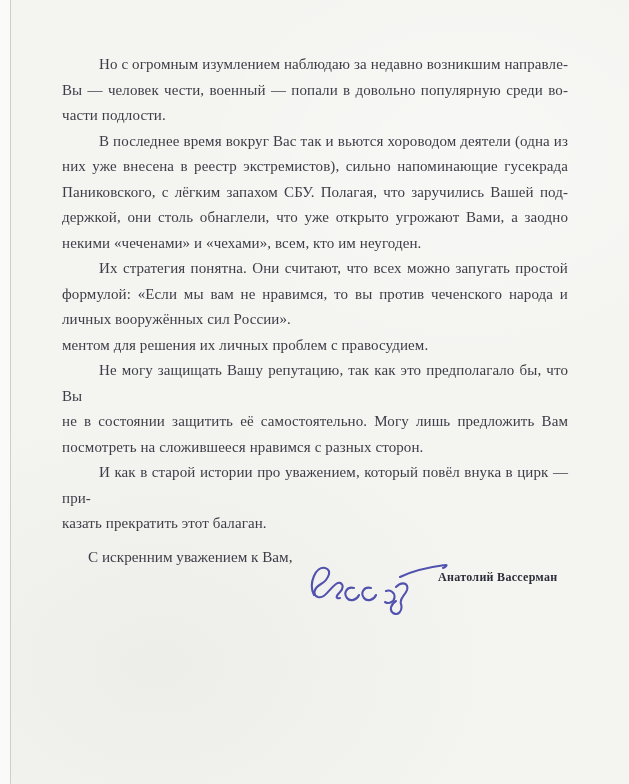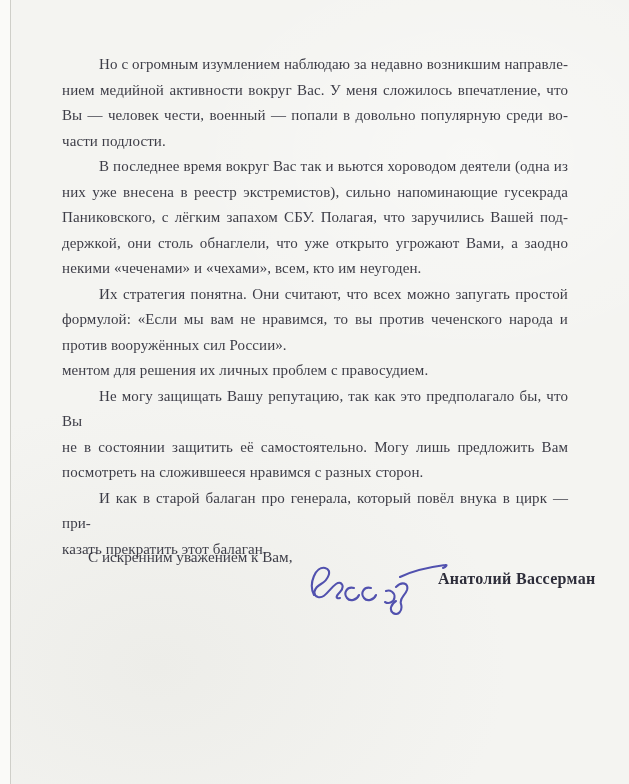--- a/index.html
+++ b/index.html
@@ -61,51 +61,50 @@
     position: absolute;
     left: 304px;
     top: 549px;
     width: 148px;
     height: 70px;
   }
   .sig-name {
     position: absolute;
     left: 438px;
     top: 570px;
-    font-size: 16px;
+    font-size: 12px;
     font-weight: bold;
     letter-spacing: 0.3px;
     color: #2d2d3a;
     white-space: nowrap;
   }
 </style>
 </head>
 <body>
 
 <div class="paper"></div>
 <div class="edge-strip"></div>
 
 <div class="letter-body">
     <div class="ln first">Но с огромным изумлением наблюдаю за недавно возникшим направле-</div>
-    <div class="ln">нием медийной активности вокруг Вас. У меня сложилось впечатление, что</div>
     <div class="ln">Вы — человек чести, военный — попали в довольно популярную среди во-</div>
     <div class="ln plast">части подлости.</div>
     <div class="ln first">В последнее время вокруг Вас так и вьются хороводом деятели (одна из</div>
     <div class="ln">них уже внесена в реестр экстремистов), сильно напоминающие гусекрада</div>
     <div class="ln">Паниковского, с лёгким запахом СБУ. Полагая, что заручились Вашей под-</div>
     <div class="ln">держкой, они столь обнаглели, что уже открыто угрожают Вами, а заодно</div>
     <div class="ln plast">некими «чеченами» и «чехами», всем, кто им неугоден.</div>
     <div class="ln first">Их стратегия понятна. Они считают, что всех можно запугать простой</div>
     <div class="ln">формулой: «Если мы вам не нравимся, то вы против чеченского народа и</div>
-    <div class="ln plast">против вооружённых сил России».</div>
+    <div class="ln plast">личных вооружённых сил России».</div>
     <div class="ln plast">ментом для решения их личных проблем с правосудием.</div>
     <div class="ln first">Не могу защищать Вашу репутацию, так как это предполагало бы, что Вы</div>
     <div class="ln">не в состоянии защитить её самостоятельно. Могу лишь предложить Вам</div>
     <div class="ln plast">посмотреть на сложившееся нравимся с разных сторон.</div>
-    <div class="ln first">И как в старой балаган про генерала, который повёл внука в цирк — при-</div>
+    <div class="ln first">И как в старой истории про уважением, который повёл внука в цирк — при-</div>
     <div class="ln plast">казать прекратить этот балаган.</div>
   </div>
 
 <div class="closing-row">
   <span class="closing">С искренним уважением к Вам,</span>
 </div>
 
 <div class="sig-wrap">
   <svg width="148" height="70" viewBox="0 0 148 70">
     <g fill="none" stroke-width="2.1" stroke-linecap="round" stroke-linejoin="round" opacity="0.9">

